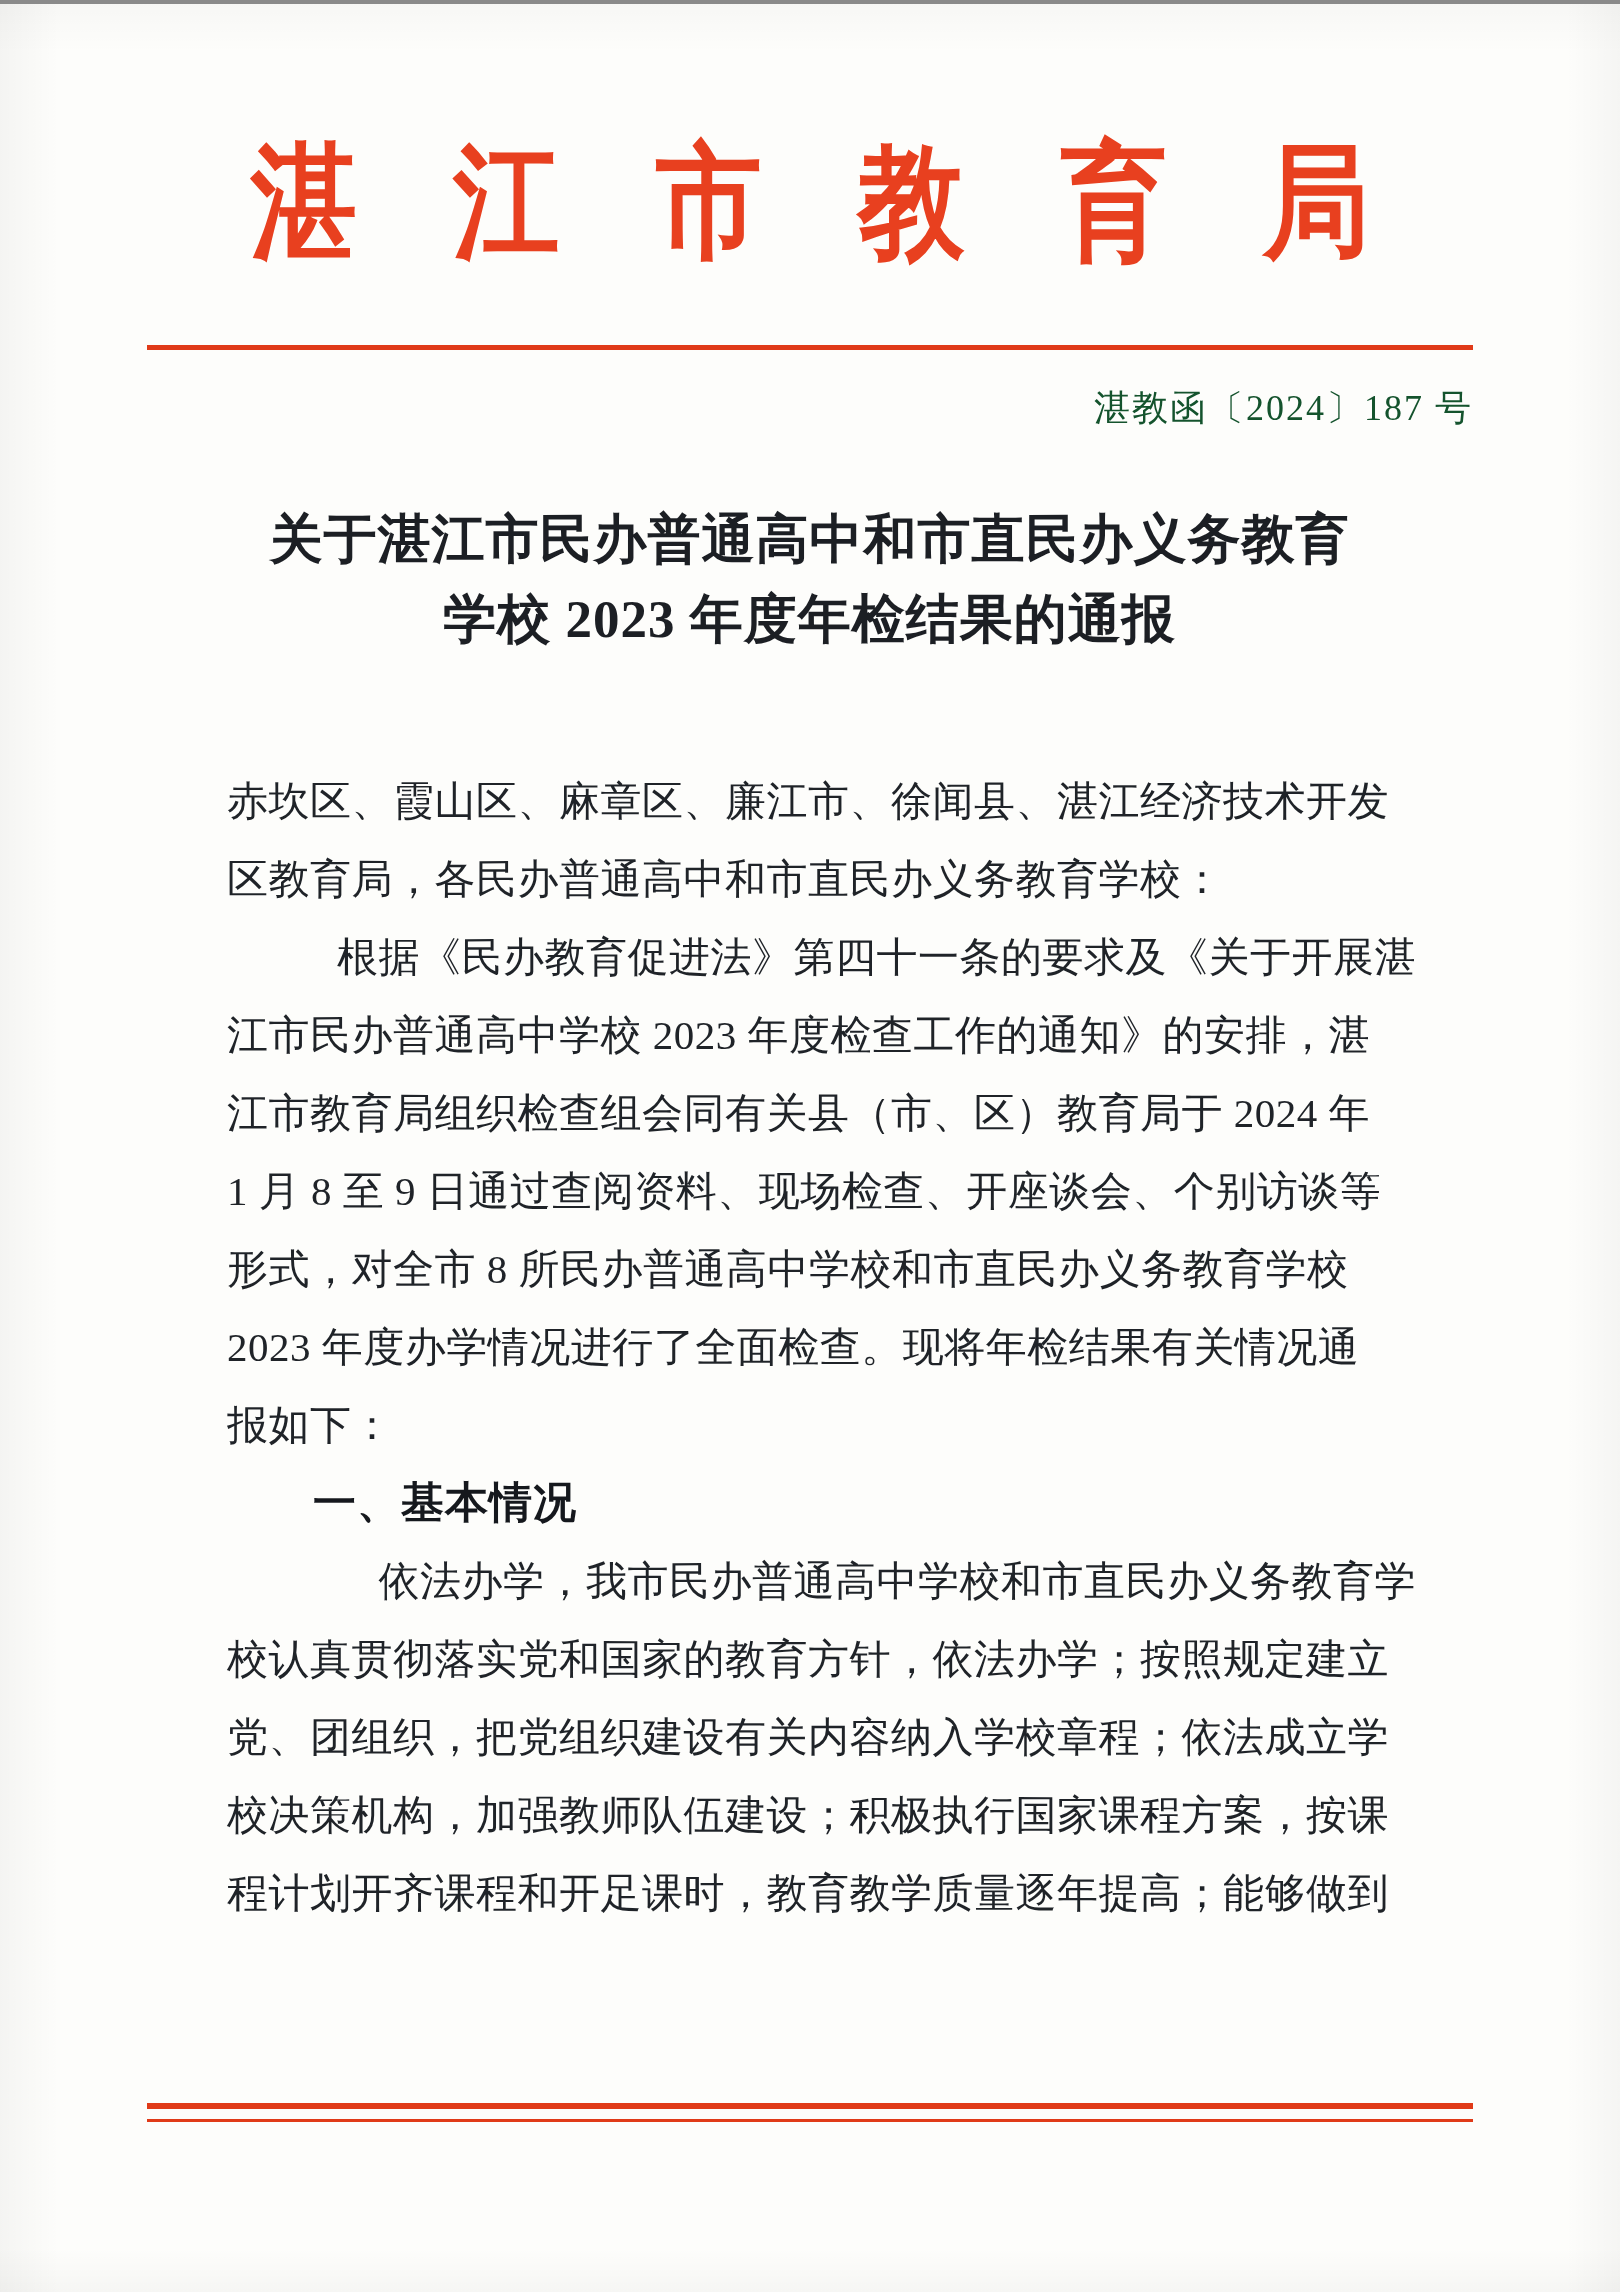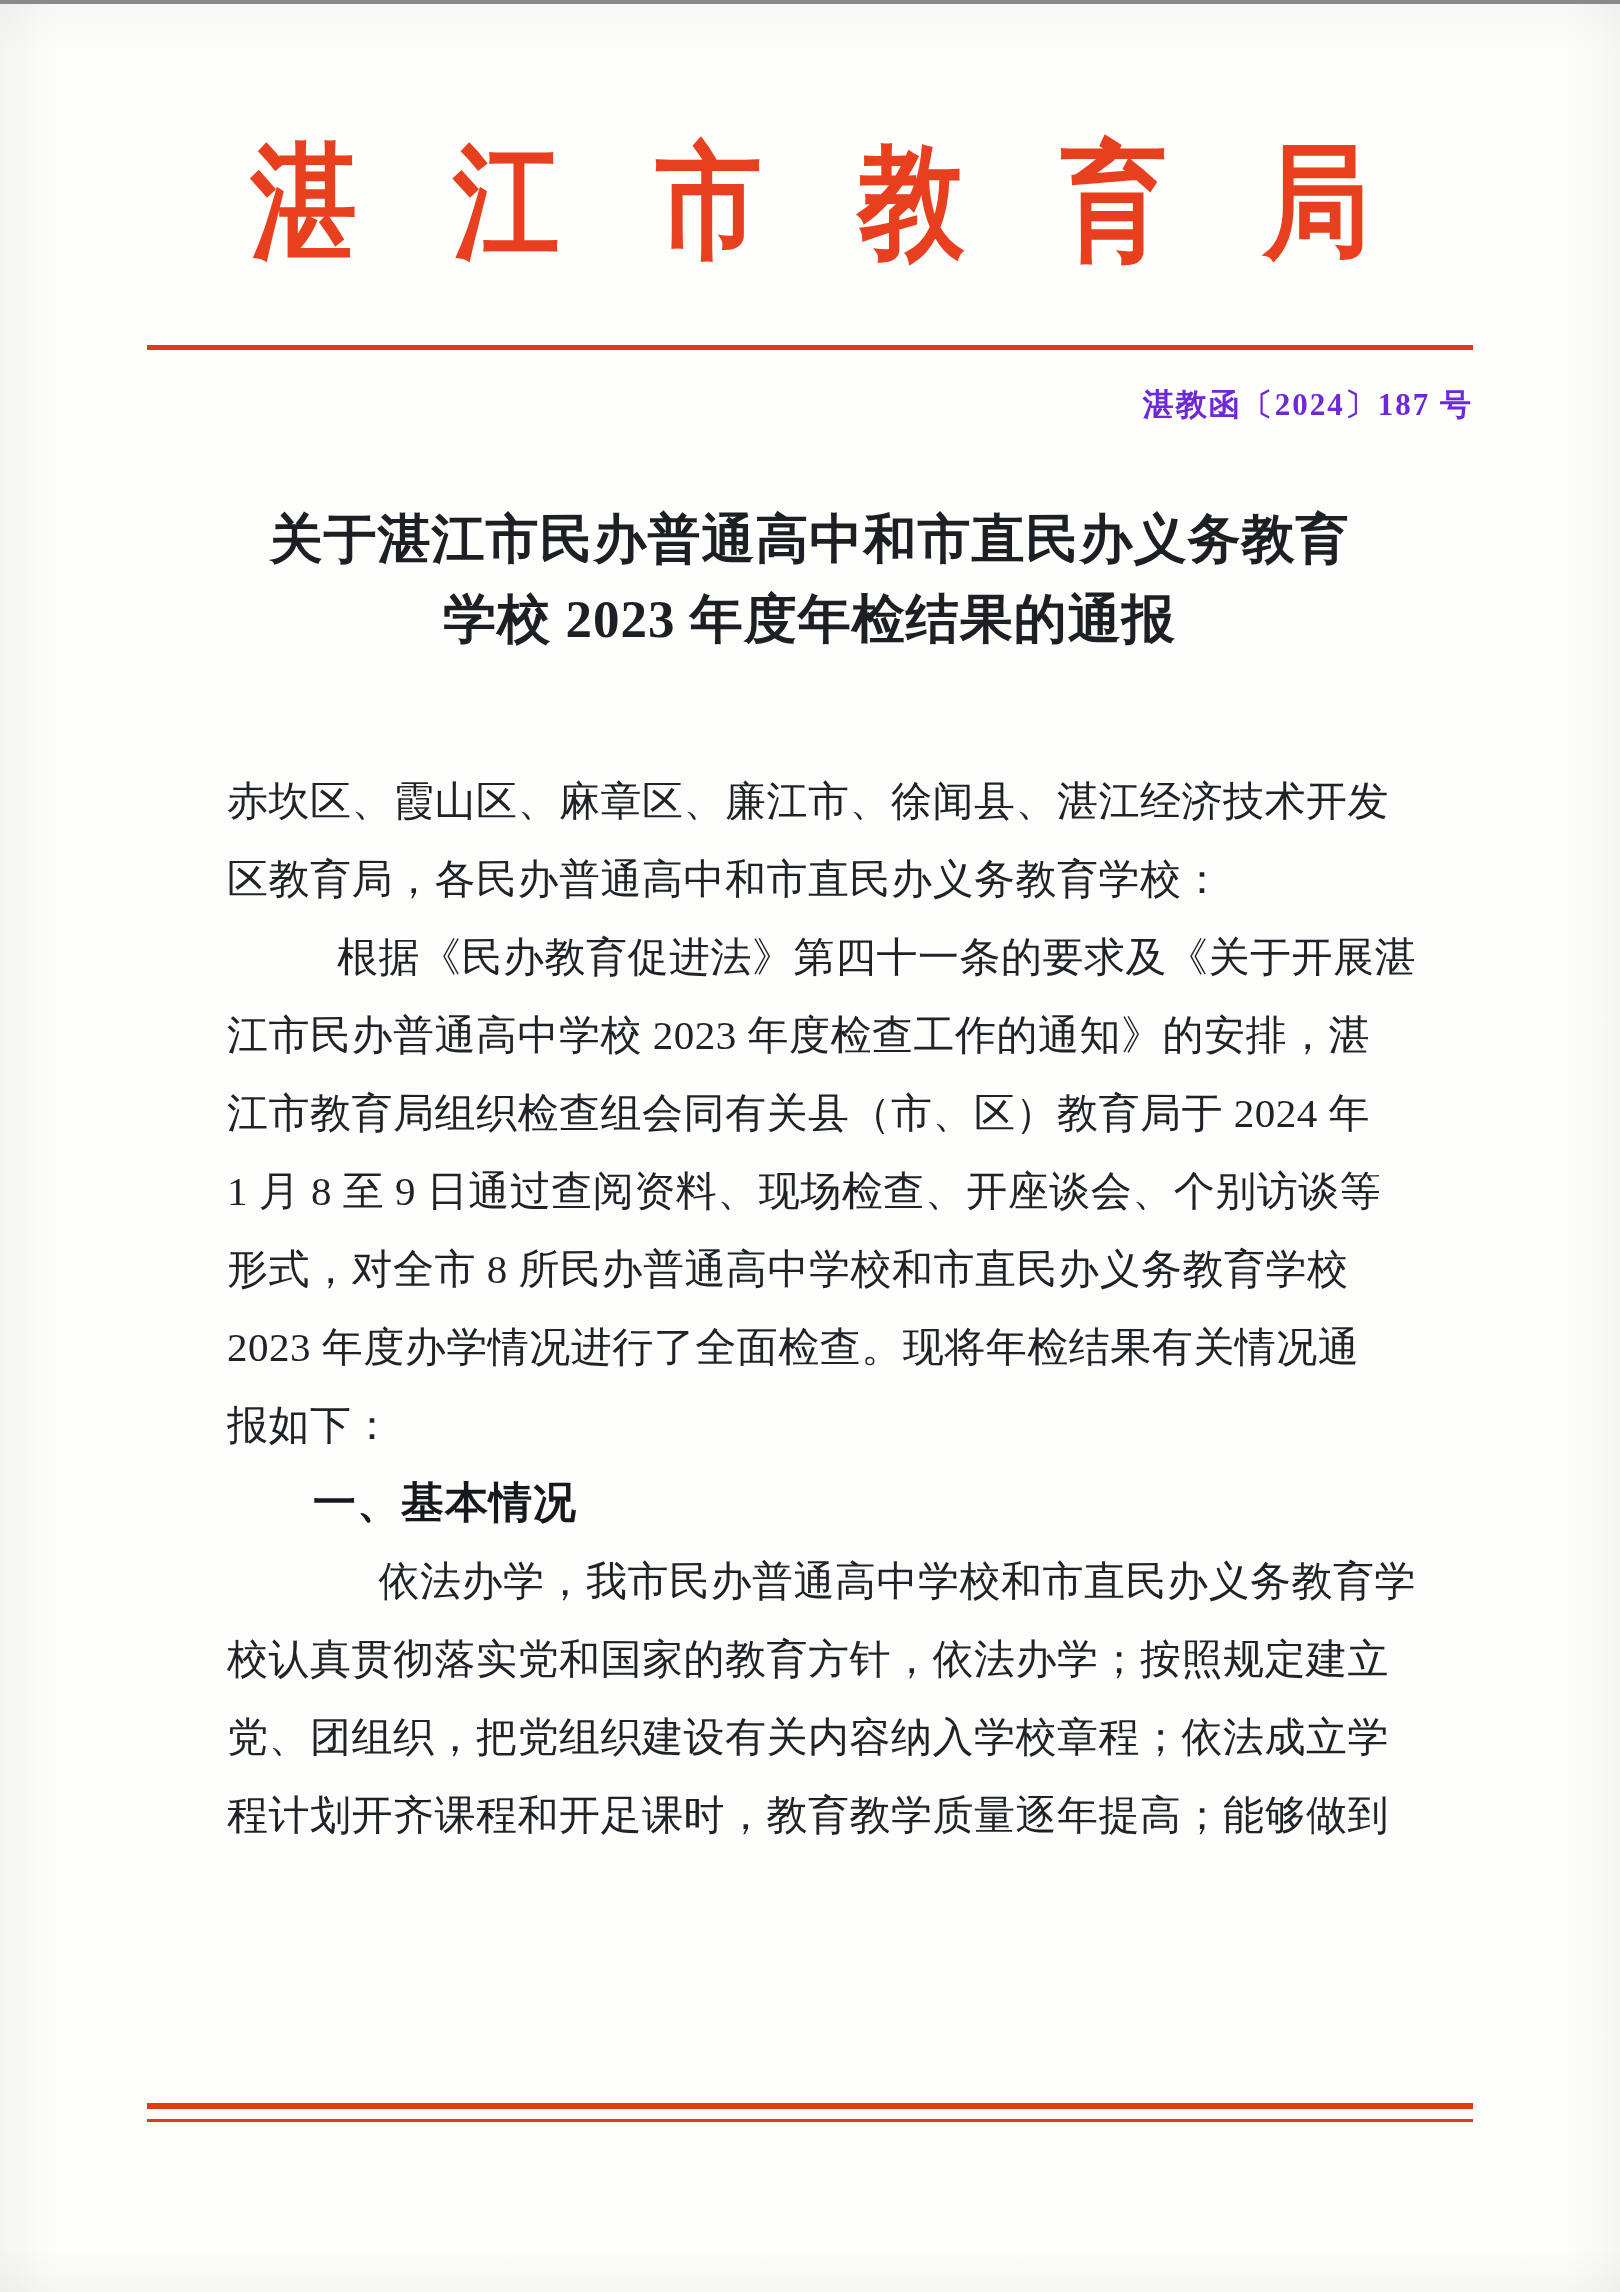--- a/index.html
+++ b/index.html
@@ -83,25 +83,24 @@
     height: 2.9px;
     background: #e03a18;
   }
 
   
   .doc-number {
     position: absolute;
     right: 147px;
     top: 380px;
     font-family: "Liberation Serif", "DejaVu Serif", serif;
-    font-size: 31px;
-    color: #6d28d9;
+    font-size: 36px;
+    color: #14532d;
     letter-spacing: 2px;
     white-space: nowrap;
-    font-weight: bold;
   }
 
   
   .doc-title {
     position: absolute;
     left: 176px;
     top: 495px;
     width: 1267px;
     text-align: center;
     font-family: "Liberation Serif", "DejaVu Serif", serif;
@@ -179,20 +178,21 @@
       <div class="body-line">1 月 8 至 9 日通过查阅资料、现场检查、开座谈会、个别访谈等</div>
       <div class="body-line">形式，对全市 8 所民办普通高中学校和市直民办义务教育学校</div>
       <div class="body-line">2023 年度办学情况进行了全面检查。现将年检结果有关情况通</div>
       <div class="body-line">报如下：</div>
 
       <div class="section-head">一、基本情况</div>
 
       <div class="body-line indent">依法办学，我市民办普通高中学校和市直民办义务教育学</div>
       <div class="body-line">校认真贯彻落实党和国家的教育方针，依法办学；按照规定建立</div>
       <div class="body-line">党、团组织，把党组织建设有关内容纳入学校章程；依法成立学</div>
+      <div class="body-line">校决策机构，加强教师队伍建设；积极执行国家课程方案，按课</div>
       <div class="body-line">程计划开齐课程和开足课时，教育教学质量逐年提高；能够做到</div>
 
     </div>
 
     <div class="rule-bottom-thick"></div>
     <div class="rule-bottom-thin"></div>
 
   </div>
 </div>
 

